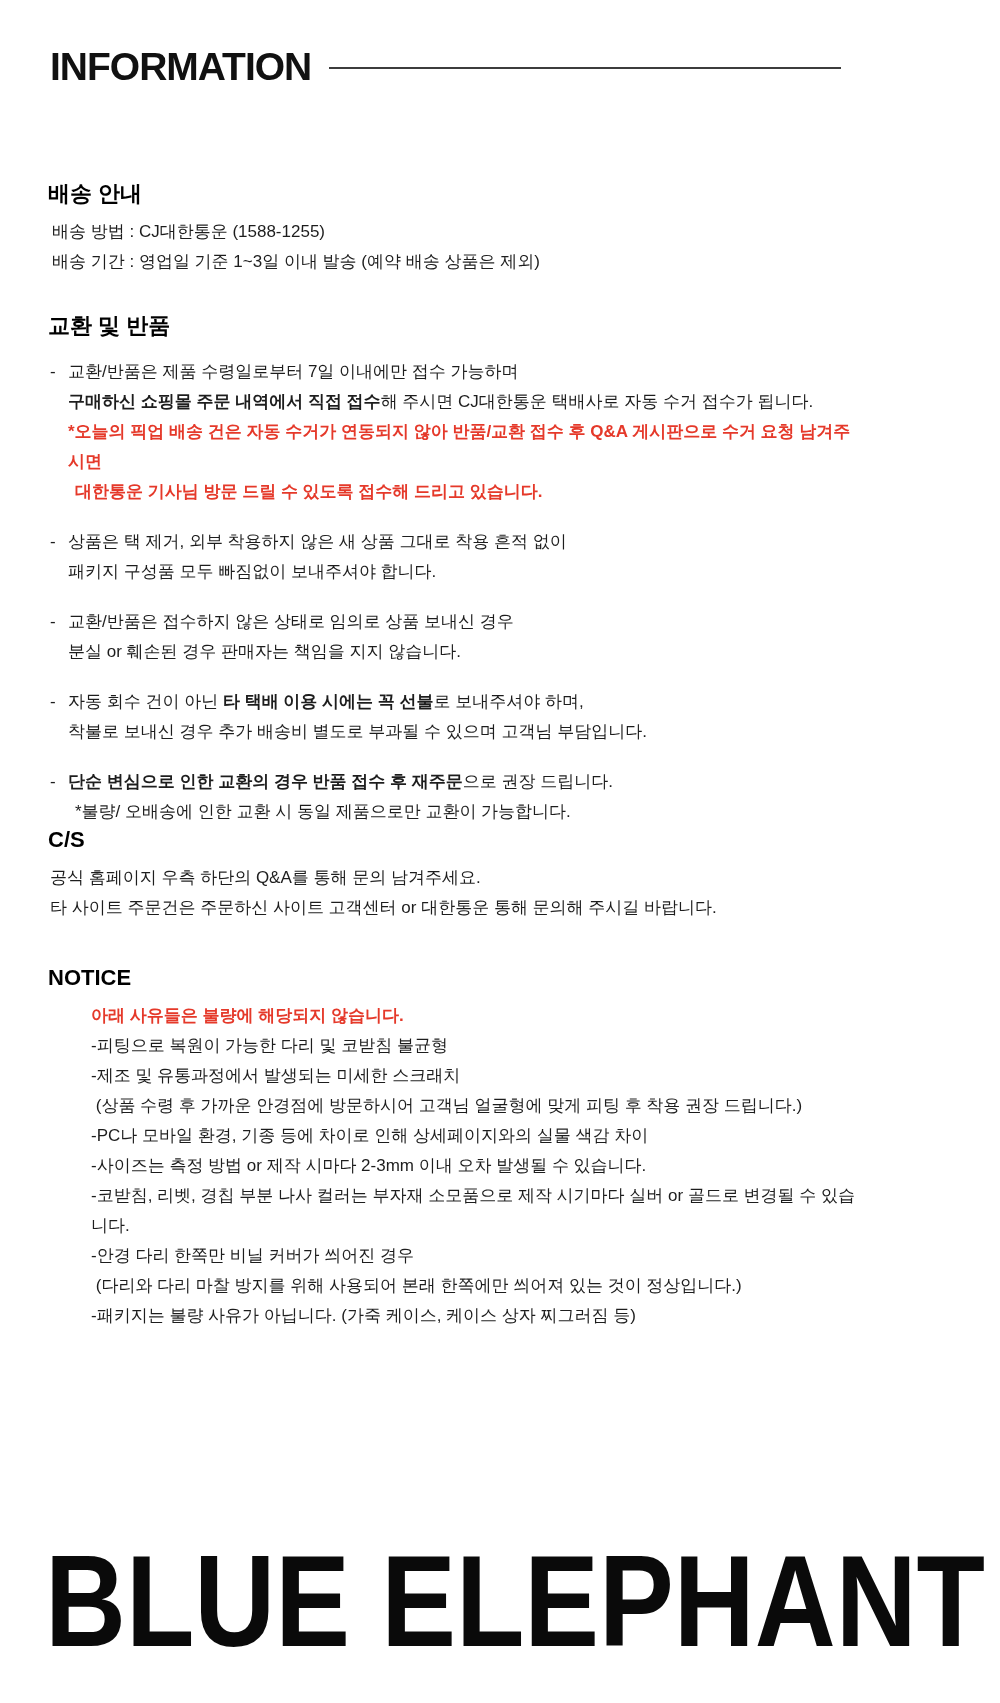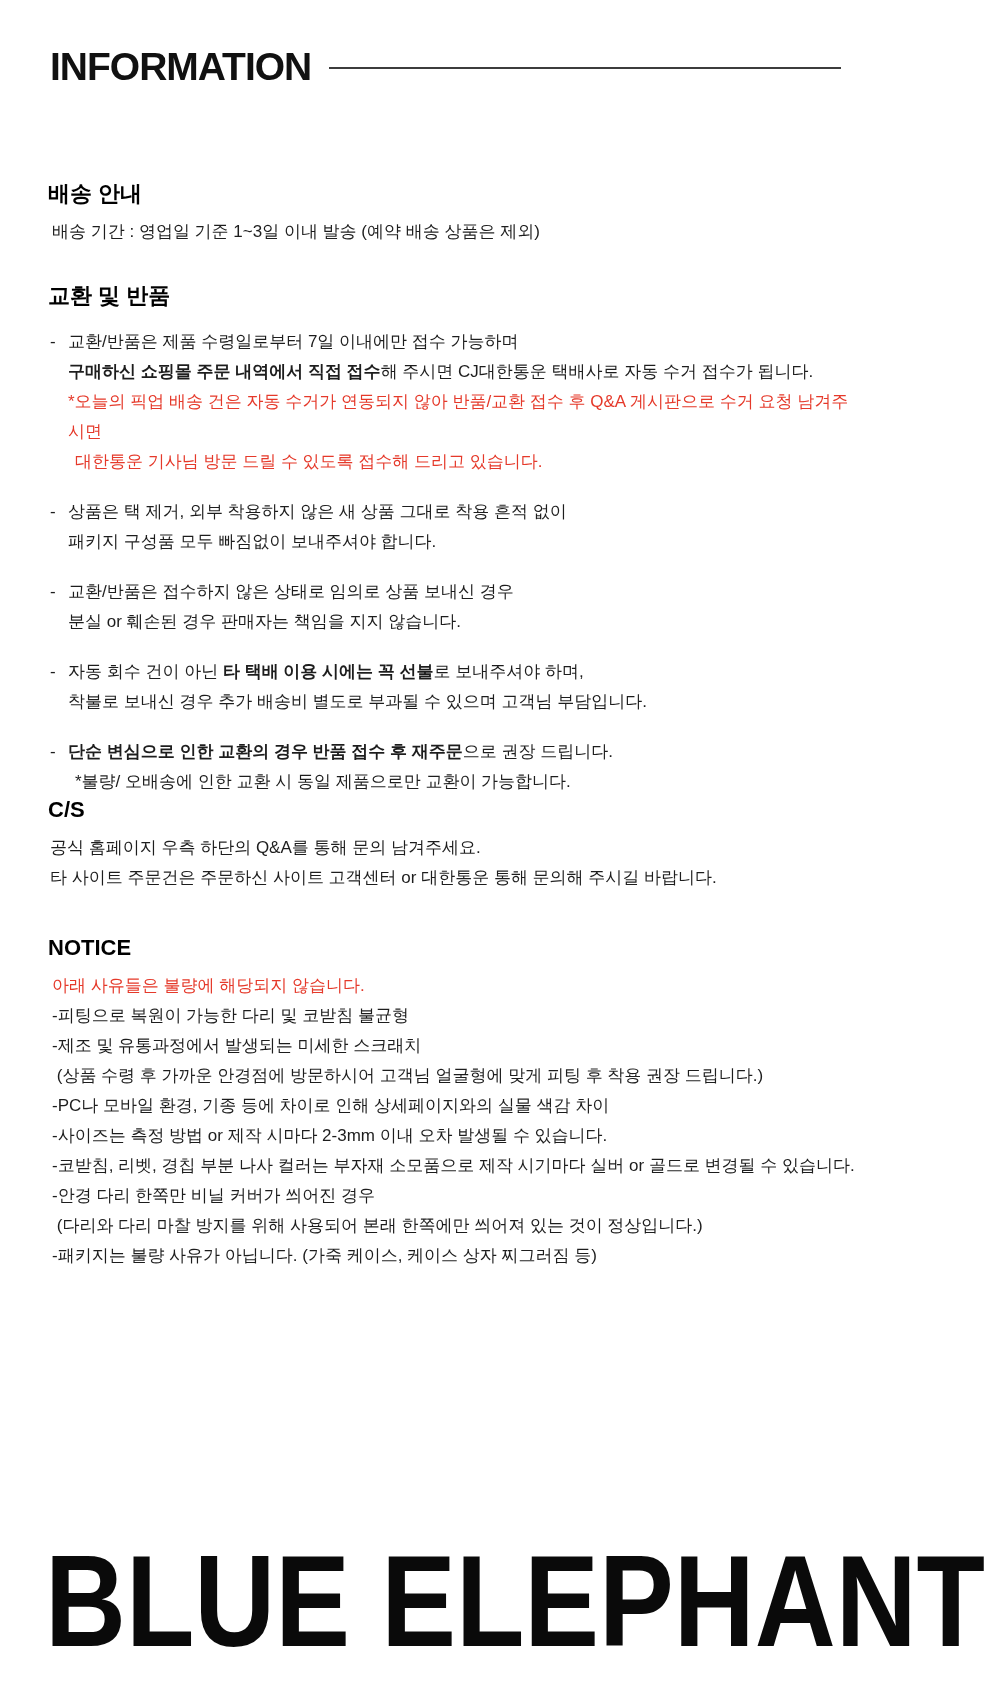--- a/index.html
+++ b/index.html
@@ -28,30 +28,30 @@
 
   .sec-shipping { margin-top: 92px; }
   .sec-shipping .section-body { margin-top: 10px; padding-left: 4px; }
 
   .sec-exchange { margin-top: 36px; }
   .bullets { margin-top: 6px; }
   .bullet { display: grid; grid-template-columns: 20px 1fr; margin-top: 17px; }
   .bullet .dash { font-size: 17px; line-height: 30px; padding-left: 2px; }
   .bullet .bullet-body { min-width: 0; }
   .bold { font-weight: 700; }
-  .red { color: var(--accent-red); }
+  .red { color: var(--accent-red); font-weight: bold; }
   .indent-sm { padding-left: 7px; }
   .bullet-gap { margin-top: 20px; }
 
   .sec-cs { }
   .sec-cs .section-body { margin-top: 10px; padding-left: 2px; }
 
   .sec-notice { margin-top: 42px; }
   .sec-notice .section-heading { font-size: 22px; }
-  .sec-notice .section-body { margin-top: 10px; padding-left: 4px; }
+  .sec-notice .section-body { margin-top: 10px; padding-left: 4px; margin-left: 39px; }
 
   
   .logo-wrap {
     position: absolute; left: 45px; top: 1552px; width: 940px; height: 104px;
   }
   .logo-wrap svg { display: block; }
   .logo-text {
     font-family: "Liberation Sans", "DejaVu Sans", sans-serif;
     font-weight: 700;
     fill: #0a0a0a;
@@ -63,20 +63,21 @@
 <div class="container">
 
   <div class="page-header">
     <div class="page-title">INFORMATION</div>
     <div class="title-rule"></div>
   </div>
 
   <div class="sec-shipping">
     <div class="section-heading">배송 안내</div>
     <div class="section-body">
+      <div class="body-line">배송 방법 : CJ대한통운 (1588-1255)</div>
       <div class="body-line">배송 기간 : 영업일 기준 1~3일 이내 발송 (예약 배송 상품은 제외)</div>
     </div>
   </div>
 
   <div class="sec-exchange">
     <div class="section-heading">교환 및 반품</div>
     <div class="bullets">
 
       <div class="bullet">
         <div class="dash">-</div>

